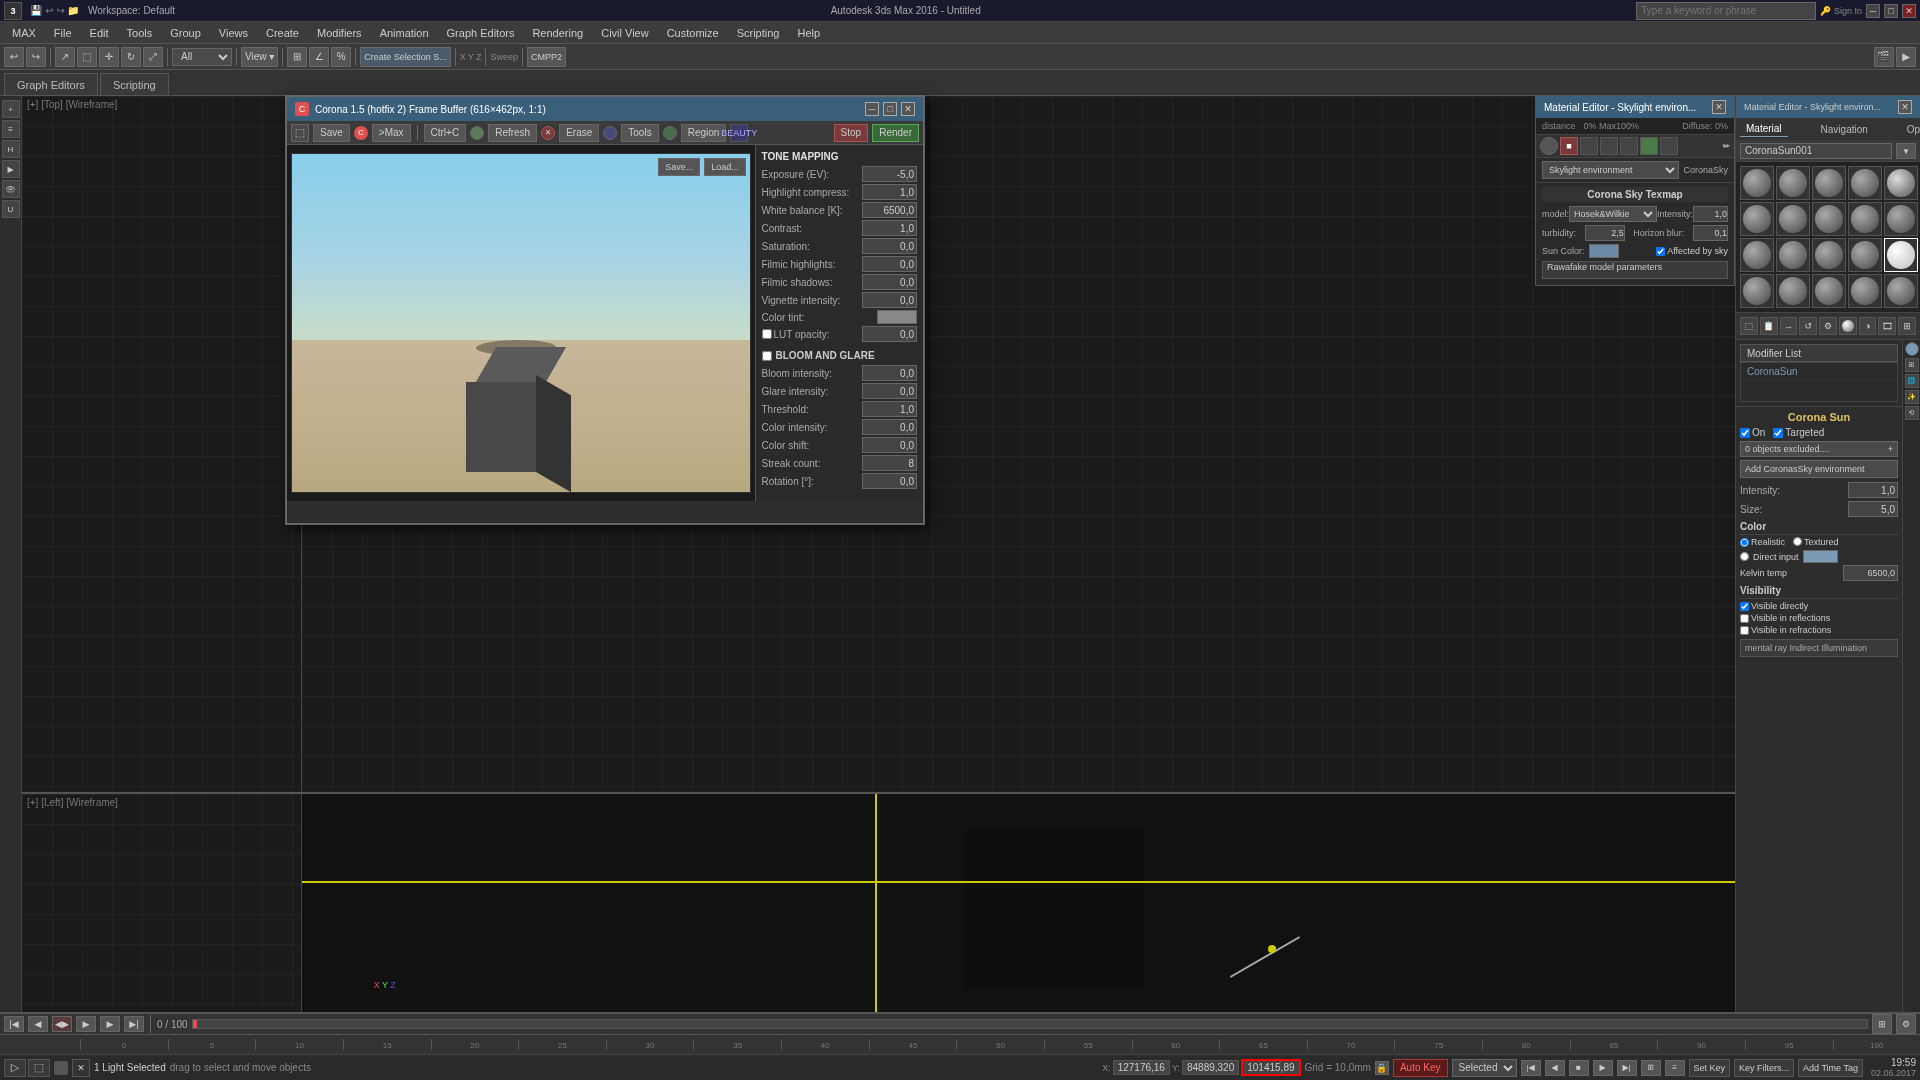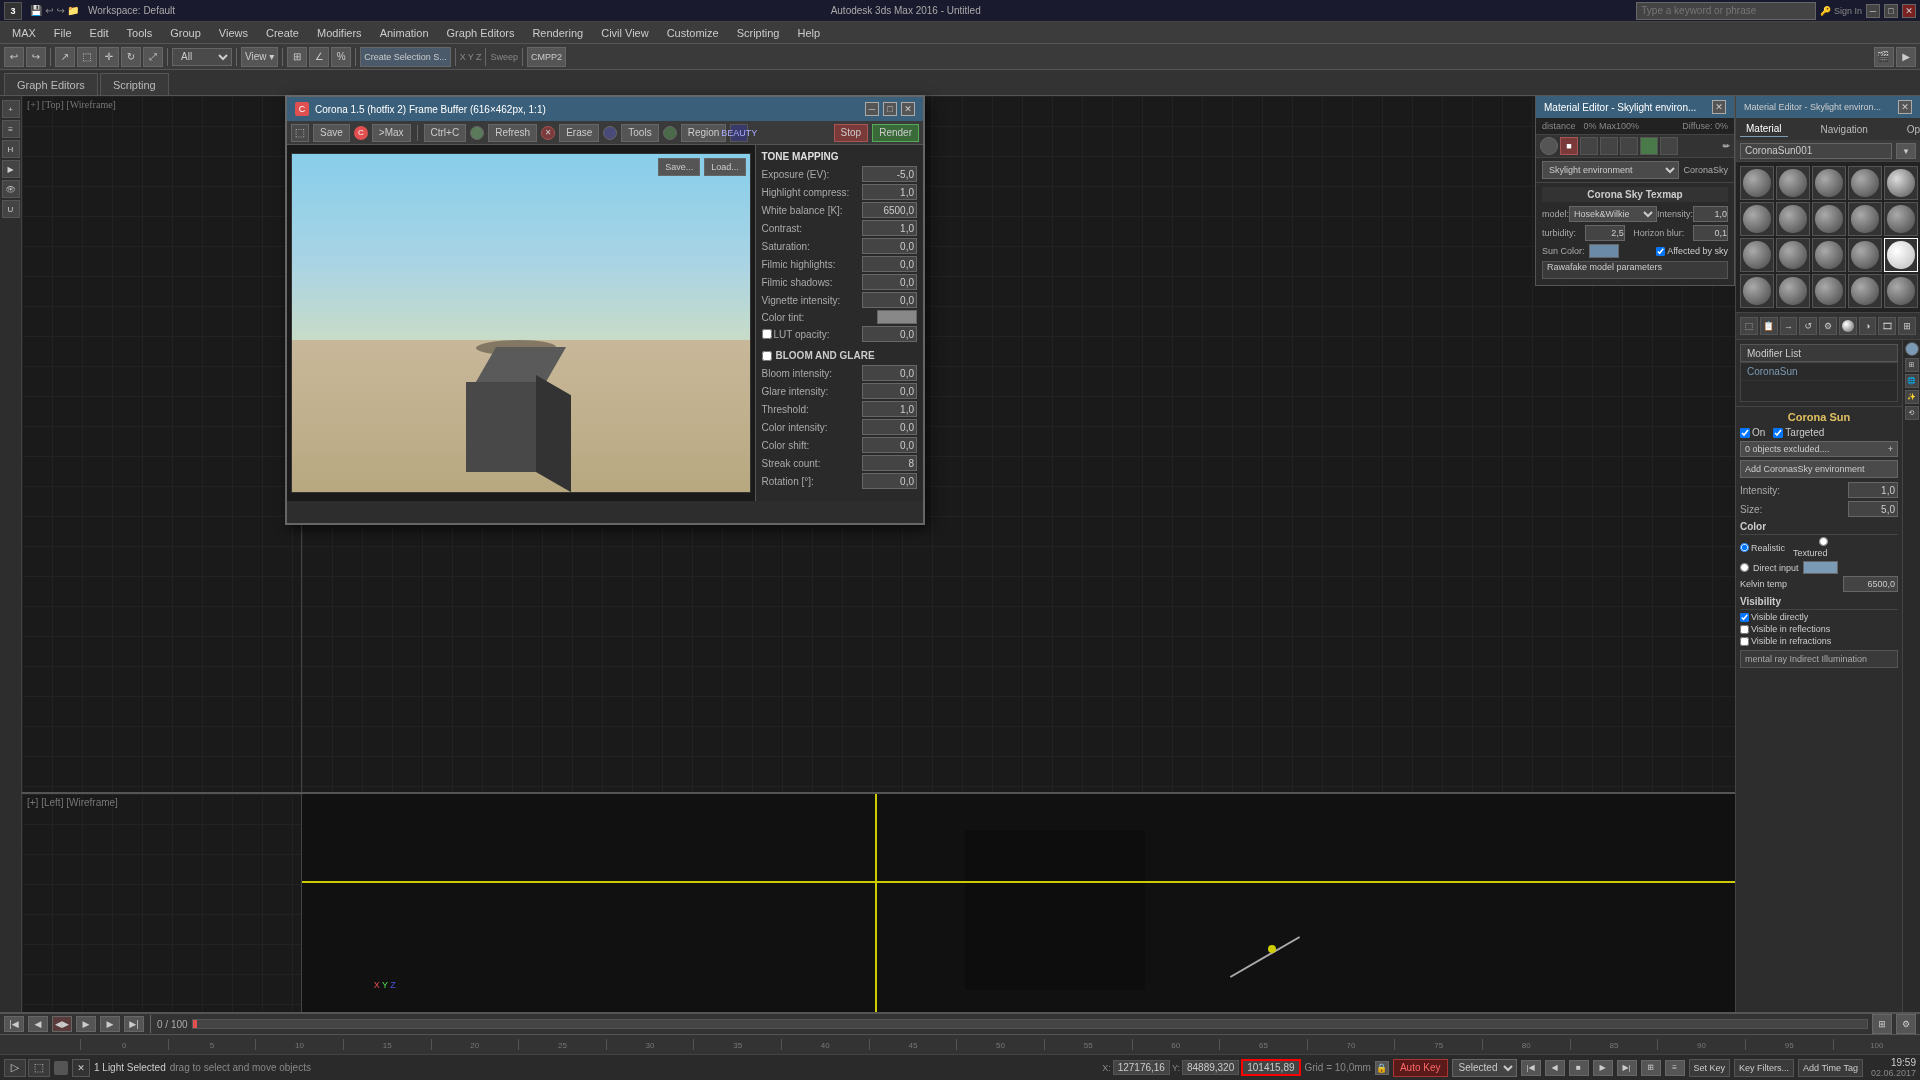--- a/index.html
+++ b/index.html
@@ -177,21 +177,21 @@
       <div class="li-icon">+</div>
       <div class="li-icon">≡</div>
       <div class="li-icon">H</div>
       <div class="li-icon">▶</div>
       <div class="li-icon">👁</div>
       <div class="li-icon">U</div>
     </div>
 
     <div style="flex:1;display:flex;flex-direction:column;position:relative;">
 
-      <div style="display:flex;flex:1;overflow:hidden;font-family:Liberation Serif, serif;">
+      <div style="display:flex;flex:1;overflow:hidden;">
 
         <div class="viewport-container" style="width:280px;height:100%;border-right:1px solid #444;background:#1a1a1a;position:relative;">
           <div class="vp-tag">[+] [Top] [Wireframe]</div>
           <div style="width:100%;height:100%;background-image:linear-gradient(#222 1px,transparent 1px),linear-gradient(90deg,#222 1px,transparent 1px);background-size:30px 30px;background-color:#1a1a1a;"></div>
         </div>
 
         <div style="flex:1;position:relative;background:#1a1a1a;">
           <div style="width:100%;height:100%;background-image:linear-gradient(#222 1px,transparent 1px),linear-gradient(90deg,#222 1px,transparent 1px);background-size:30px 30px;background-color:#1a1a1a;">
 
             <div style="position:absolute;top:47%;left:120px;width:3px;height:30px;background:#cccc00;"></div>
@@ -369,21 +369,21 @@
               <span style="font-size:10px;color:#aaa;">Size:</span>
               <input type="text" style="width: 50px; height: 16px; background: rgb(68, 68, 68); border: 1px solid rgb(102, 102, 102); color: rgb(204, 204, 204); font-size: 10px; text-align: right; padding: 0px 2px;" value="5,0">
             </div>
 
             <div style="font-weight:bold;color:#ccc;margin:4px 0 2px;border-bottom:1px solid #444;padding-bottom:2px;font-size:10px;">Color</div>
             <div style="display:flex;gap:8px;margin-bottom:3px;">
               <label style="display:flex;align-items:center;gap:2px;font-size:9px;color:#ccc;">
                 <input type="radio" name="colormode" checked="" style="width: 9px; height: 9px;">
                 <span>Realistic</span>
               </label>
-              <label style="display:flex;align-items:flex-end;gap:2px;font-size:9px;color:#ccc;flex-direction:column;">
+              <label style="display:flex;align-items:flex-start;gap:2px;font-size:9px;color:#ccc;">
                 <input type="radio" name="colormode" style="width: 9px; height: 9px;">
                 <span>Textured</span>
               </label>
             </div>
             <div style="display:flex;align-items:center;gap:4px;margin-bottom:2px;">
               <input type="radio" name="colormode" style="width: 9px; height: 9px;">
               <span style="font-size:9px;color:#ccc;">Direct input</span>
               <span style="width:35px;height:13px;background:#7a9ab5;border:1px solid #666;display:inline-block;"></span>
             </div>
             <div style="display:flex;justify-content:space-between;align-items:center;margin-bottom:3px;">

